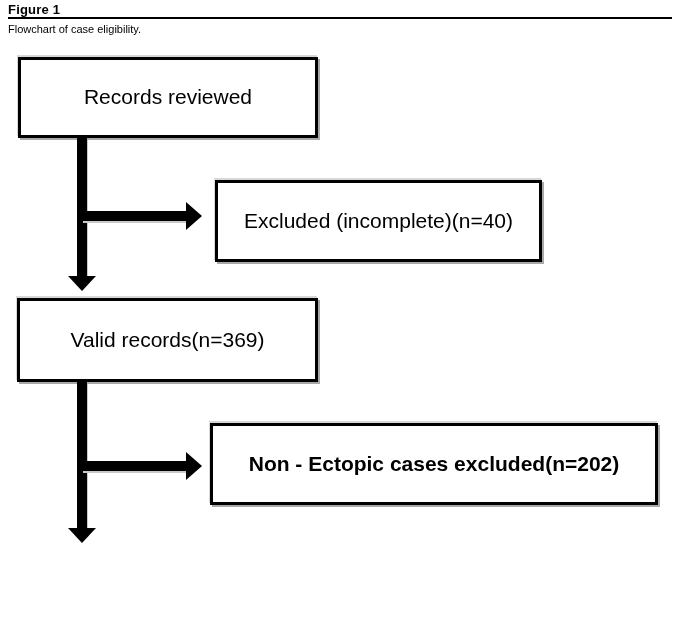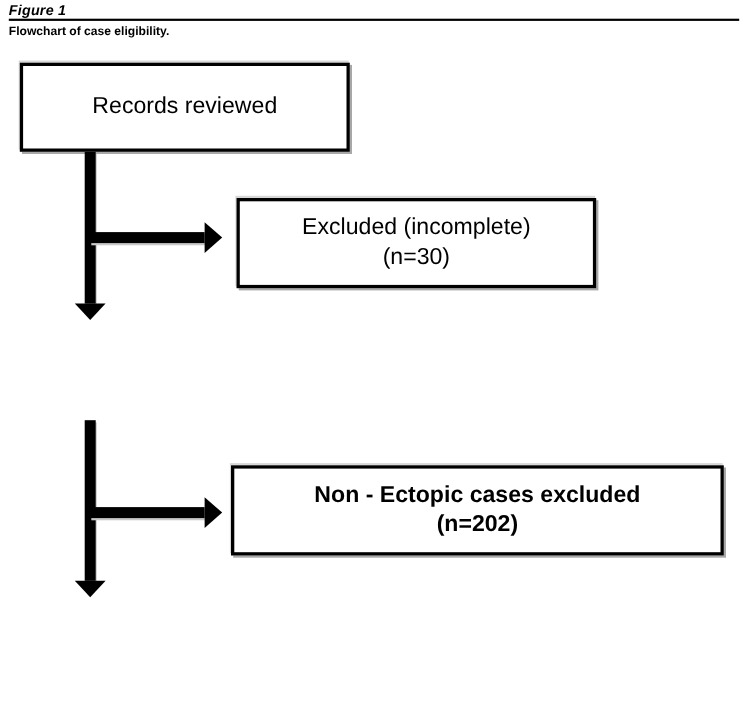--- a/index.html
+++ b/index.html
@@ -16,45 +16,44 @@
     color: #000000;
     overflow: hidden;
   }
   .fig-label {
     position: absolute;
     left: 8px;
     top: 2px;
     font-size: 13px;
     font-weight: bold;
     letter-spacing: 0.2px;
-    font-style: italic;
   }
   .fig-rule {
     position: absolute;
     left: 8px;
     top: 17px;
     width: 664px;
     height: 2px;
     background: #000000;
   }
   .fig-caption {
     position: absolute;
     left: 8px;
     top: 23px;
     font-size: 11px;
-    font-weight: 700;
+    font-weight: 400;
   }
   .node {
     position: absolute;
     box-sizing: border-box;
     border: 3px solid #000000;
     background: #ffffff;
     box-shadow: 2px 2px 0 0 #a8a8a8, -1px -2px 0 0 #d8d8d8;
     display: flex;
-    flex-direction: column;
+    flex-direction: row;
     align-items: center;
     justify-content: center;
     text-align: center;
   }
   .node .l1, .node .l2 {
     font-size: 21px;
     line-height: 1.28;
     white-space: nowrap;
   }
   .n1 { left: 18px;  top: 57px;  width: 300px; height: 81px; }
@@ -103,23 +102,27 @@
   </div>
 
   <div class="shaft shaft-v1"></div>
   <div class="head head-down hd1"></div>
 
   <div class="shaft shaft-h1"></div>
   <div class="head head-right hr1"></div>
 
   <div class="node n2">
     <div class="l1">Excluded (incomplete)</div>
-    <div class="l2">(n=30)</div>
+    <div class="l2">(n=40)</div>
   </div>
 
+  <div class="node n3">
+    <div class="l1">Valid records</div>
+    <div class="l2">(n=369)</div>
+  </div>
 
   <div class="shaft shaft-v2"></div>
   <div class="head head-down hd2"></div>
 
   <div class="shaft shaft-h2"></div>
   <div class="head head-right hr2"></div>
 
   <div class="node n4">
     <div class="l1">Non - Ectopic cases excluded</div>
     <div class="l2">(n=202)</div>

